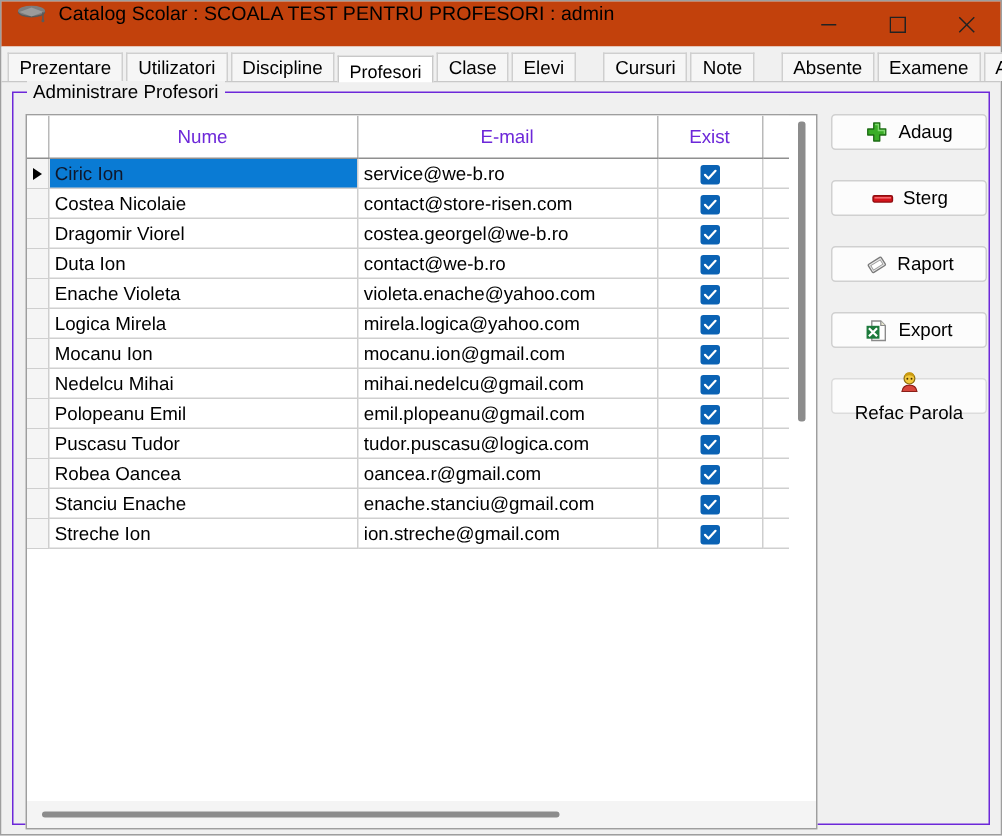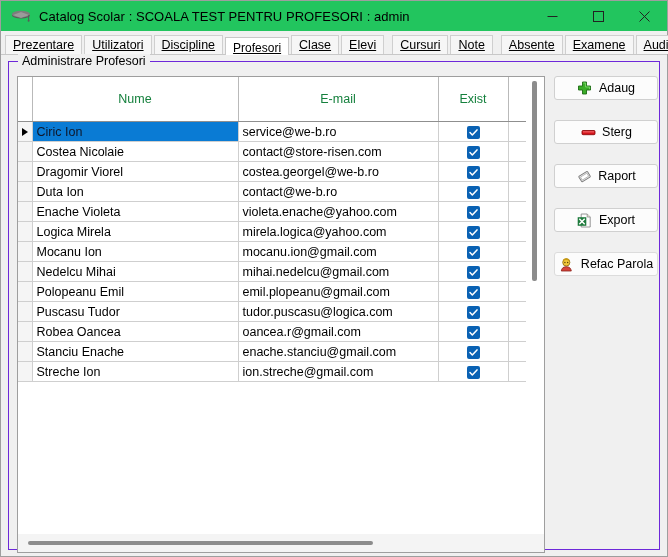--- a/index.html
+++ b/index.html
@@ -23,23 +23,23 @@
     height: 557px;
     background: #f0f0f0;
     border: 1px solid #9e9e9e;
     box-sizing: border-box;
     display: flex;
     flex-direction: column;
   }
   
   .titlebar {
     height: 30px;
-    background: #22c55e;
+    background: #c2410c;
     display: flex;
-    align-items: center;
+    align-items: flex-start;
     flex: 0 0 auto;
     position: relative;
   }
   .title-icon {
     width: 22px;
     height: 16px;
     margin-left: 9px;
     margin-right: 7px;
     flex: 0 0 auto;
     display: block;
@@ -85,32 +85,31 @@
     margin-right: 2px;
     font-size: 12.5px;
     background: #f6f6f6;
     border: 1px solid #cfcfcf;
     border-bottom: none;
     box-sizing: border-box;
     white-space: nowrap;
     color: #000;
     position: relative;
     top: 0px;
-    text-decoration: underline;
   }
   .tab.active {
     height: 18px;
     line-height: 21px;
     background: #ffffff;
     border-color: #c8c8c8;
     z-index: 3;
     top: 1px;
     font-size: 12px;
   }
-  .tab.gap { margin-left: 6px; text-align: right; }
+  .tab.gap { margin-left: 16px; text-align: right; }
   
   .content {
     flex: 1 1 auto;
     position: relative;
     background: #f0f0f0;
   }
   .groupbox {
     position: absolute;
     left: 7px;
     top: 6px;
@@ -155,22 +154,22 @@
     table-layout: fixed;
     font-size: 12.5px;
   }
   table.grid th {
     background: #ffffff;
     border-right: 1px solid #b9b9b9;
     border-bottom: 1px solid #8f8f8f;
     height: 20px;
     font-weight: normal;
     font-size: 12.5px;
-    color: #15803d;
-    padding: 12px;
+    color: #6d28d9;
+    padding: 4px;
     text-align: center;
     vertical-align: middle;
   }
   table.grid th.rowhdr {
     width: 14px;
     border-right: 1px solid #b9b9b9;
   }
   table.grid td {
     border-right: 1px solid #cfcfcf;
     border-bottom: 1px solid #cfcfcf;
@@ -281,21 +280,21 @@
     font-family: "Liberation Sans", sans-serif;
   }
   .side-btn .ico {
     width: 16px; height: 16px;
     display: inline-flex;
     align-items: center;
     justify-content: center;
     flex: 0 0 auto;
   }
   .side-btn .lbl { white-space: nowrap; }
-  .side-btn.refac { border-color: #dcdcdc; }
+  .side-btn.refac { border-color: #dcdcdc; flex-direction: column; }
 </style>
 </head>
 <body>
 
 <div class="window">
 
   <div class="titlebar">
     <svg class="title-icon" viewBox="0 0 22 16">
       <ellipse cx="11" cy="7.2" rx="9" ry="3.4" fill="#5a5a5a"></ellipse>
       <ellipse cx="11" cy="6.2" rx="9" ry="3.4" fill="#7d7d7d"></ellipse>

